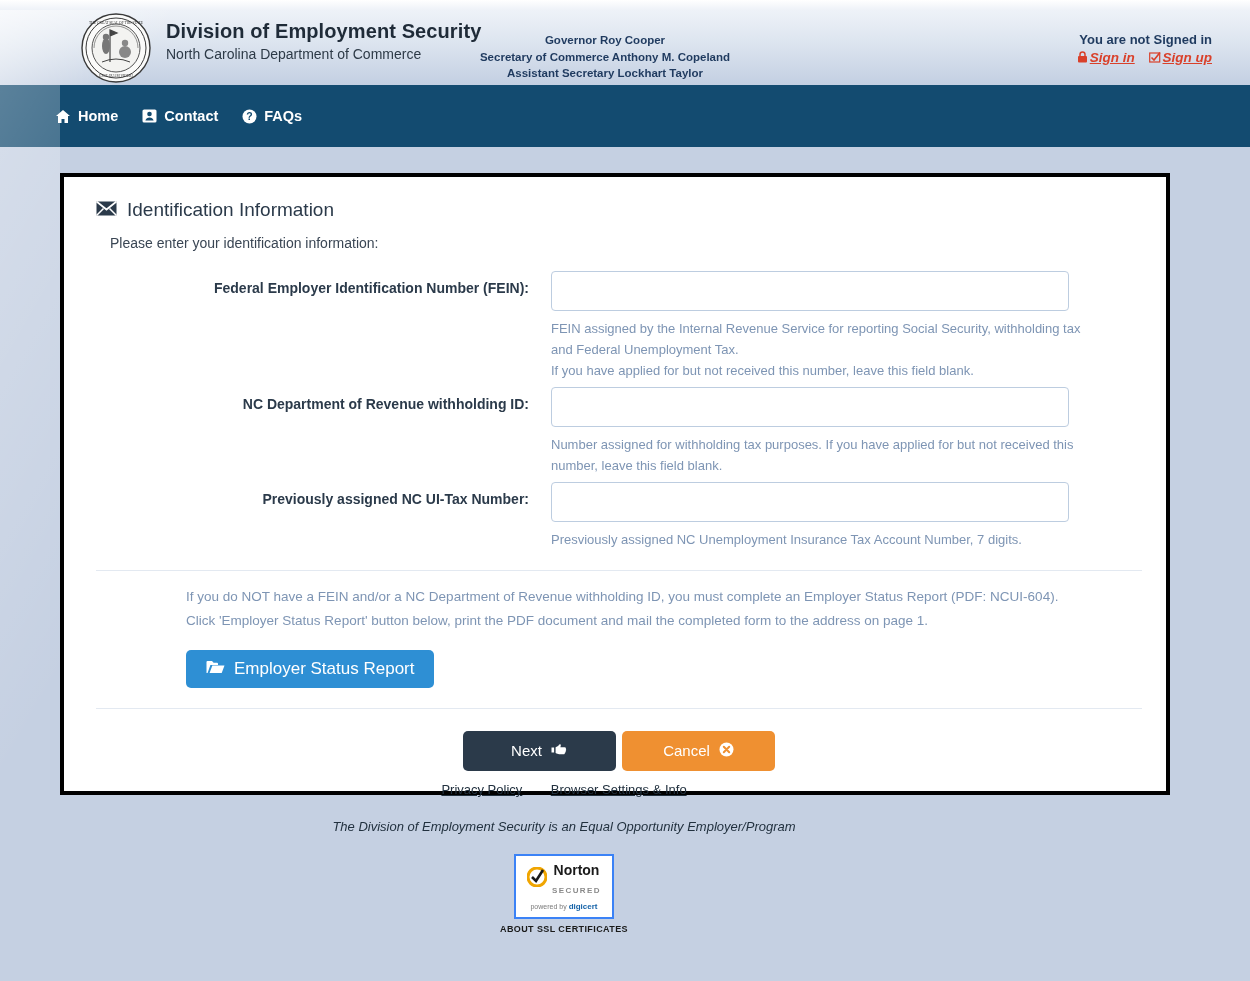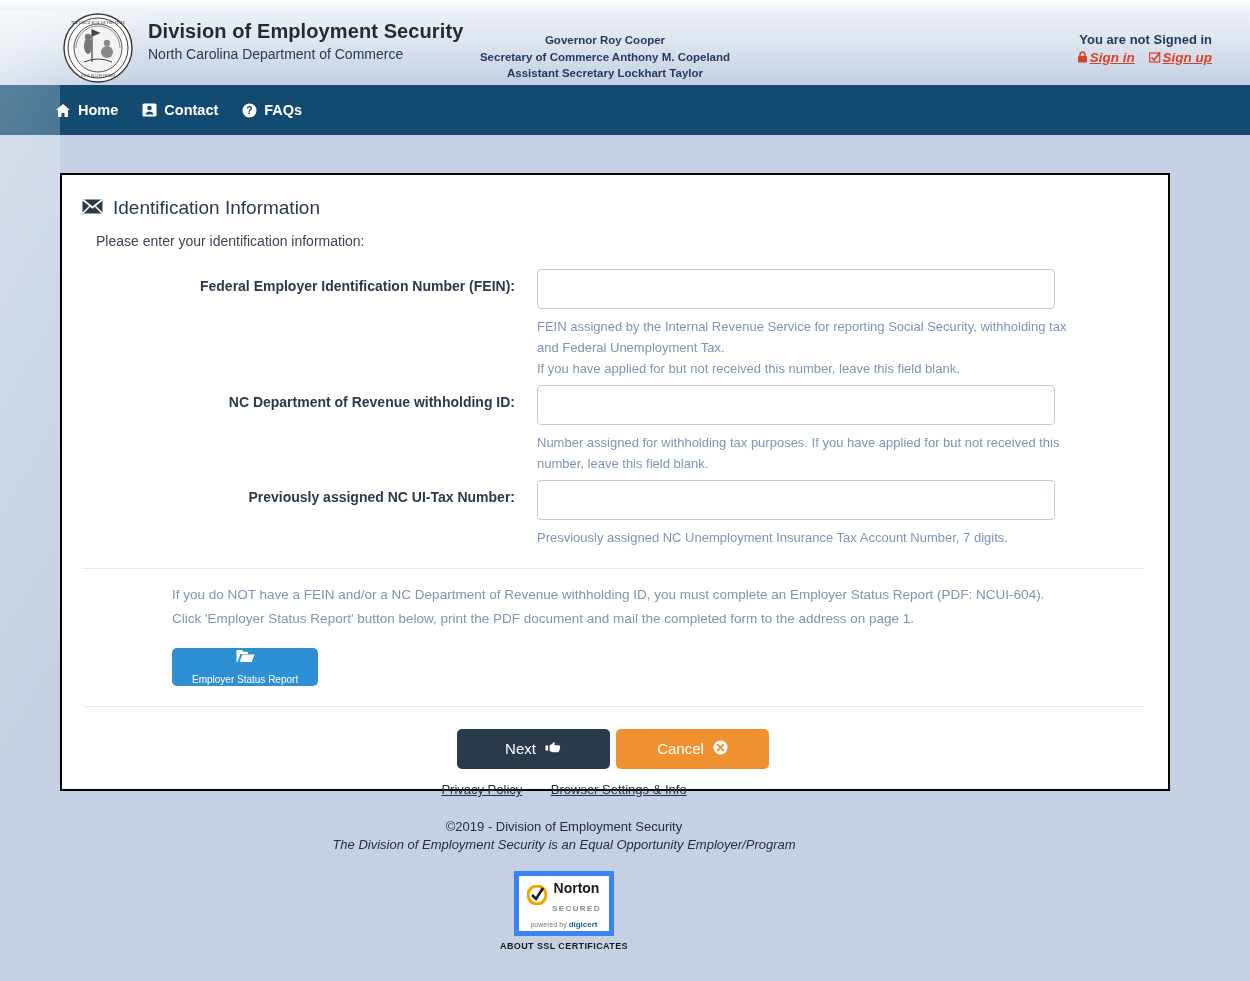--- a/index.html
+++ b/index.html
@@ -13,21 +13,21 @@
     position:relative;
   }
 
   
   .top-strip { height:10px; background:linear-gradient(180deg,#ffffff 0%, #eef2f8 100%); }
   .header {
     position:relative;
     height:75px;
     background:linear-gradient(180deg,#eef2f8 0%, #dce4ef 45%, #c3cfe2 100%);
     display:flex; align-items:flex-start;
-    padding-left:62px;
+    padding-left:80px;
     overflow:hidden;
   }
   .header:before{
     content:""; position:absolute; left:-40px; top:-60px; width:300px; height:200px;
     background:linear-gradient(135deg, rgba(255,255,255,.85), rgba(255,255,255,0) 60%);
     transform:rotate(-12deg); pointer-events:none;
   }
   .seal { width:72px; height:72px; margin-top:2px; flex:0 0 auto; position:relative; z-index:2;}
   .brand { margin-left:14px; margin-top:10px; position:relative; z-index:2;}
   .brand-title { font-size:20px; font-weight:bold; color:#1f2b38; letter-spacing:.1px; }
@@ -40,40 +40,40 @@
   .signin-block {
     position:absolute; right:38px; top:22px; text-align:right;
   }
   .signin-status { font-size:13px; font-weight:bold; color:#1f3a5f; }
   .signin-links { margin-top:3px; font-size:13.5px; font-weight:bold;font-style:italic; }
   .signin-links a { color:#d9402a; text-decoration:underline; margin-left:10px; }
   .signin-links .ic { margin-right:2px; }
 
   
   .navbar {
-    height:50px; background:#134b70; display:flex; align-items:center; padding-left:55px;
+    height:62px; background:#134b70; display:flex; align-items:center; padding-left:55px;
   }
   .nav-item {
     color:#fff; font-size:14.5px; font-weight:bold; margin-right:24px;
     display:inline-flex; align-items:center; gap:7px; cursor:pointer;
   }
   .nav-item svg { display:block; }
 
   
   .bg-wash{
     position:absolute; left:0; top:85px; width:60px; height:900px;
     background:linear-gradient(120deg, rgba(255,255,255,.30), rgba(255,255,255,0) 70%);
     pointer-events:none;
   }
 
   
   .card {
     position:absolute; left:60px; top:173px; width:1110px;
-    background:#fff; border:2px solid #000000;
-    padding:18px 24px 20px 20px;
+    background:#fff; border:4px solid #000000;
+    padding:18px 24px 20px 32px;
   }
   .card-title {
     display:flex; align-items:center; gap:10px;
     font-size:19px; color:#2b3a4a; margin:4px 0 14px 0;
   }
   .card-intro { font-size:14px; color:#3a4654; margin:0 0 20px 14px; }
 
   .form-row { display:flex; align-items:flex-start; margin-bottom:6px; }
   .form-label {
     width:455px; text-align:right; padding-right:22px; padding-top:9px;
@@ -90,38 +90,37 @@
 
   .rule { border-top:1px solid #e3e9f1; margin:20px 0 0 0; }
 
   .note { font-size:13.5px; color:#7e95b4; line-height:1.72; margin:14px 0 0 90px; }
   .btn {
     display:inline-flex; align-items:center; justify-content:center; gap:9px;
     border:none; border-radius:5px; cursor:pointer;
     font-family:"Liberation Sans", sans-serif; color:#fff;
   }
   .btn-esr {
-    background:#2e8fd4; font-size:10px; padding:0 20px; height:38px;
+    background:#2e8fd4; font-size:17px; padding:0 20px; height:38px;
     margin:18px 16px 0 90px;
-    flex-direction:column;
   }
   .actions { display:flex; justify-content:center; gap:6px; margin-top:22px; }
   .btn-next { background:#2b3a4a; font-size:15px; width:153px; height:40px; }
   .btn-cancel { background:#ef9031; font-size:15px; width:153px; height:40px; }
 
   
   .footer { position:absolute; left:0; top:780px; width:1128px; text-align:center; }
   .footer-links a {
     color:#22313f; font-size:13px; text-decoration:underline; margin:0 12px;
   }
   .footer-text { margin-top:20px; font-size:13px; color:#22313f; line-height:1.36; }
   .footer-text .ital { font-style:italic; }
   .norton {
     margin:18px auto 0 auto; width:100px; height:65px; background:#fff;
-    border:5px solid #3b82f6; display:flex; flex-direction:column;
+    border:2px solid #3b82f6; display:flex; flex-direction:column;
     align-items:center; justify-content:center; gap:2px;
   }
   .norton-row { display:flex; align-items:center; gap:5px; }
   .norton-word { font-size:14px; font-weight:bold; color:#1a1a1a; line-height:1; }
   .norton-sec { font-size:8px; letter-spacing:1.4px; color:#8a8a8a; font-weight:bold; }
   .norton-by { font-size:7px; color:#7a7a7a; margin-top:3px; }
   .norton-by b { color:#1663a8; font-size:8px; }
   .ssl-caption { margin-top:5px; font-size:9px; font-weight:bold; letter-spacing:.4px; color:#1a1a1a; }
 </style>
 </head>
@@ -292,21 +291,20 @@
     </button>
   </div>
 </div>
 
 <div class="footer">
   <div class="footer-links">
     <a href="#">Privacy Policy</a>
     <a href="#">Browser Settings &amp; Info</a>
   </div>
   <div class="footer-text">
-    <div>©2019 - Division of Employment Security</div>
     <div class="ital">The Division of Employment Security is an Equal Opportunity Employer/Program</div>
   </div>
   <div class="norton">
     <div class="norton-row">
       <span>
         <svg width="20" height="20" viewBox="0 0 20 20">
           <circle cx="10" cy="10" r="9" fill="none" stroke="#f0a500" stroke-width="3"></circle>
           <path d="M5 10 L9 14 L16 3" fill="none" stroke="#1a1a1a" stroke-width="2.6"></path>
         </svg>
       </span>

